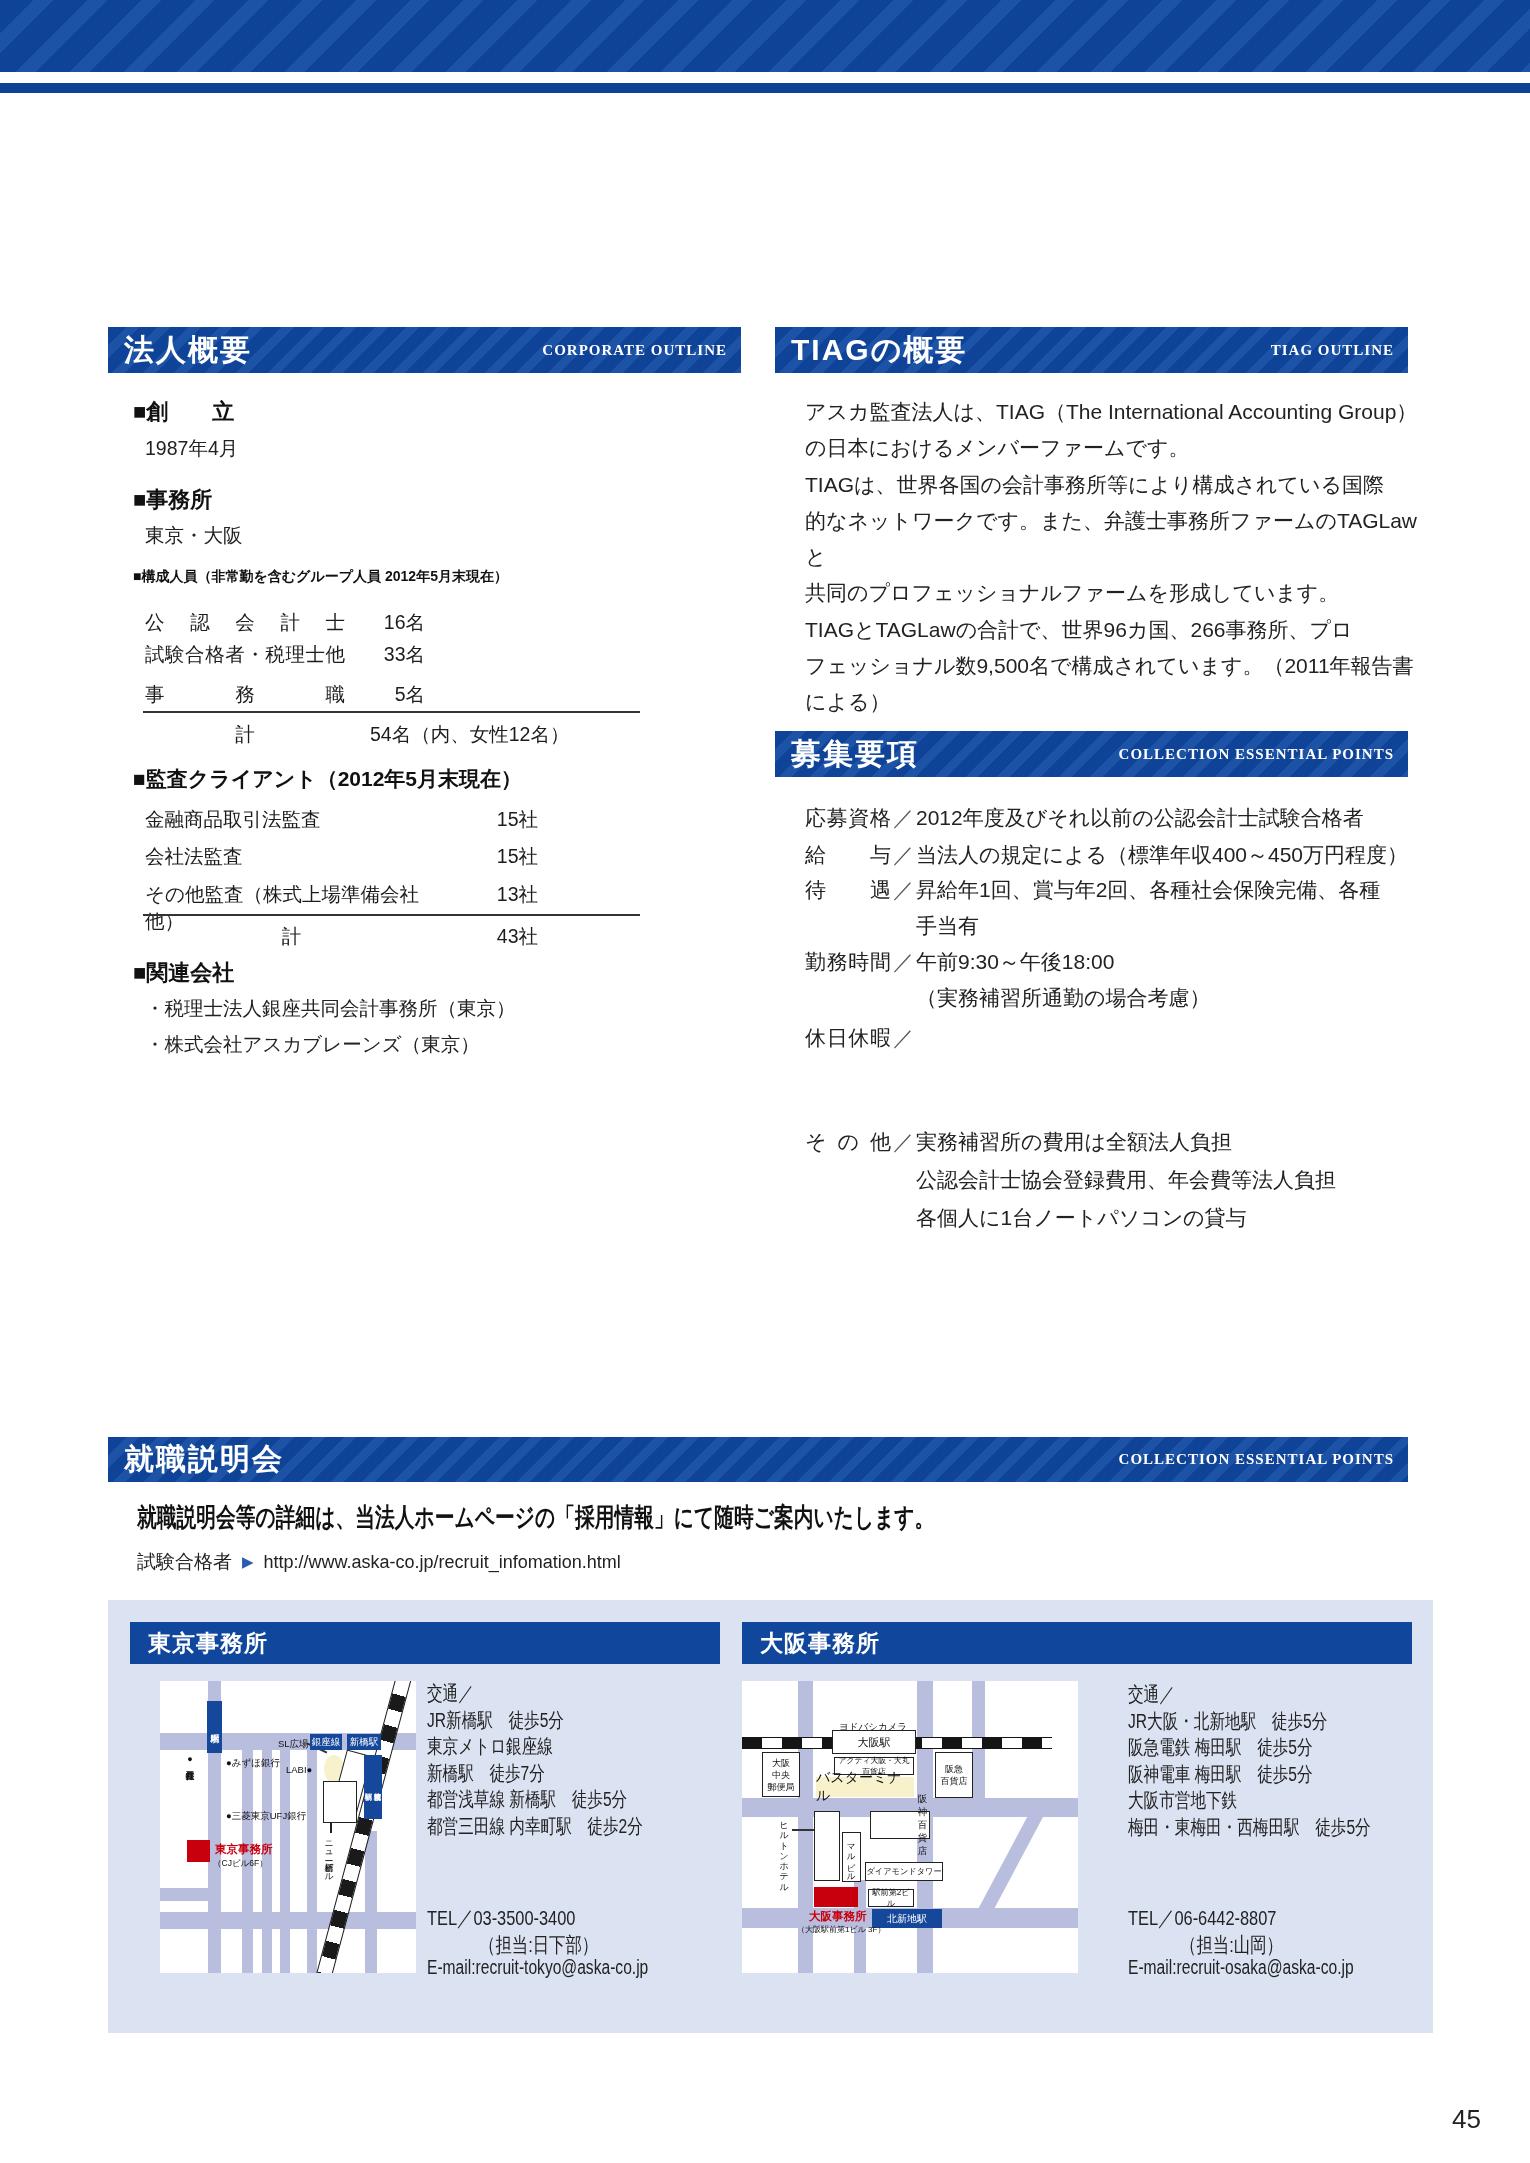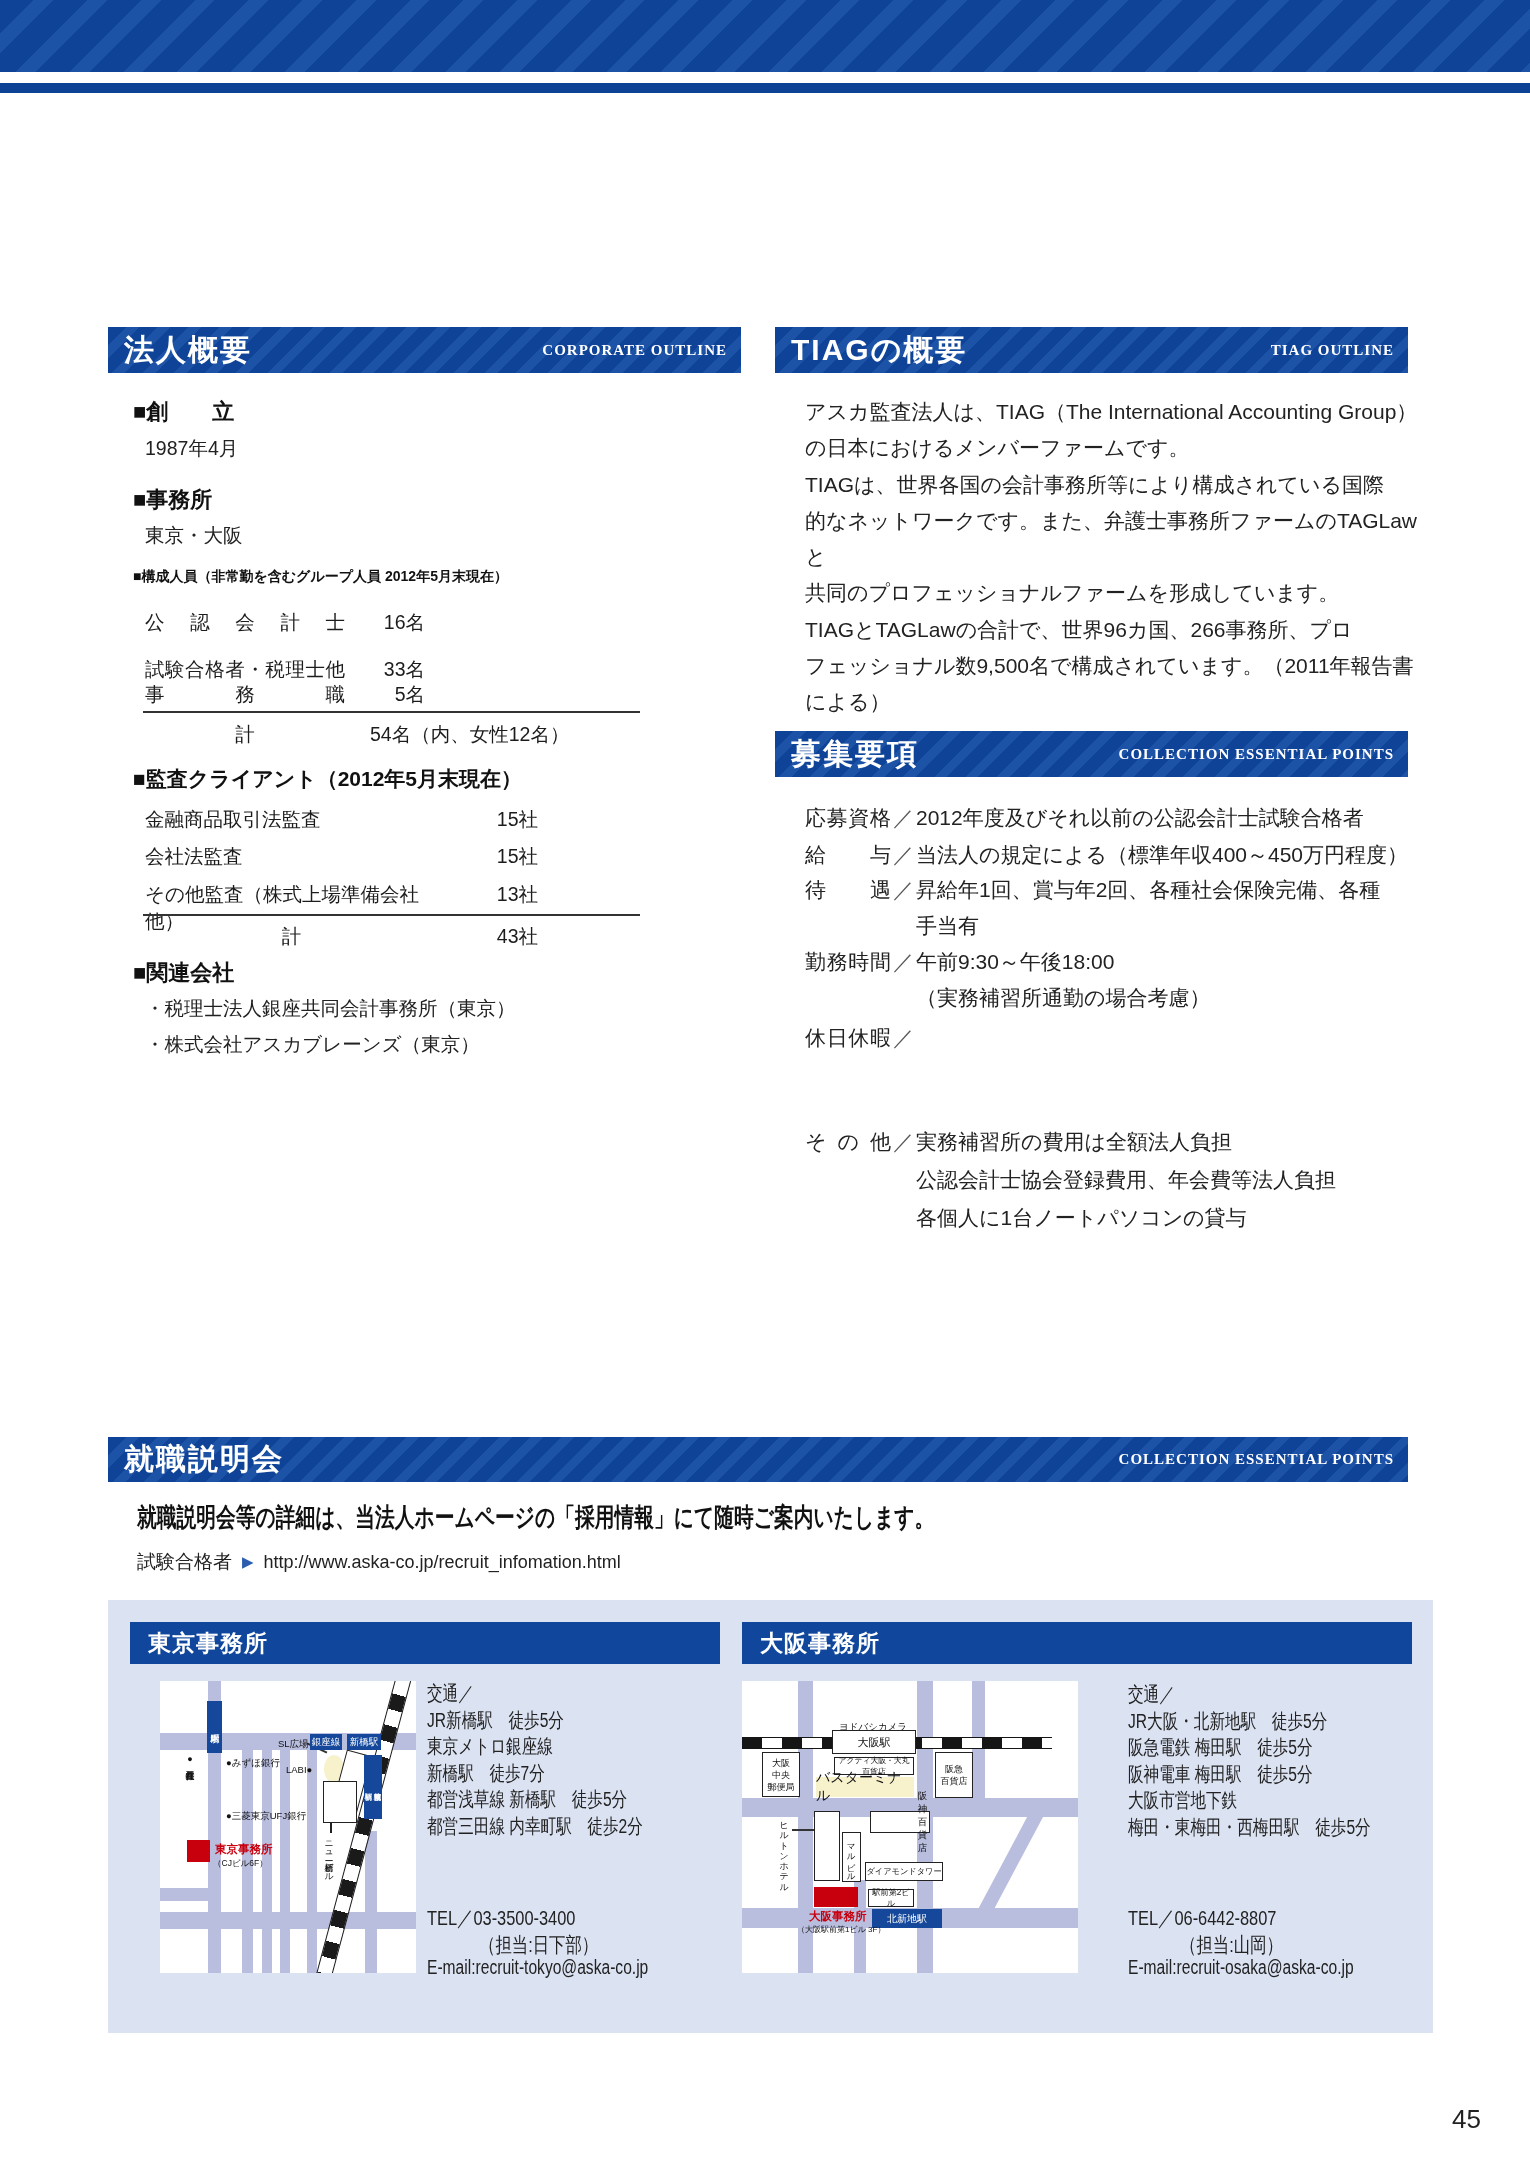--- a/index.html
+++ b/index.html
@@ -73,21 +73,21 @@
   <div class="body" style="left:145px; top:435px;">1987年4月</div>
 
   <div class="h1" style="left:133px; top:485px;">■事務所</div>
   <div class="body" style="left:145px; top:522px;">東京・大阪</div>
 
   <div class="h1" style="left:133px; top:568px; font-size:14px;">■構成人員（非常勤を含むグループ人員 2012年5月末現在）</div>
   <div class="mrow" style="top:609px;">
     <span class="m-label">公認会計士</span>
     <span class="m-val">16名</span>
   </div>
-  <div class="mrow" style="top:656px;">
+  <div class="mrow" style="top:641px;">
     <span class="m-label">試験合格者・税理士他</span>
     <span class="m-val">33名</span>
   </div>
   <div class="mrow" style="top:681px;">
     <span class="m-label">事務職</span>
     <span class="m-val">5名</span>
   </div>
   <div class="tline" style="top:711px;"></div>
   <div class="trow-m" style="top:721px;">
     <span class="tl">計</span>
@@ -269,21 +269,21 @@
     <div class="mapbox-b" style="left:92px; top:76px; width:80px; height:18px; font-size:7.8px;">アクティ大阪・大丸百貨店</div>
     <div style="position:absolute; left:74px; top:96px; width:98px; height:20px; background:#f7f2cc; display:flex; align-items:center; justify-content:center; font-size:14px; color:#111;">バスターミナル</div>
     <div class="mapbox-b pre" style="left:193px; top:71px; width:38px; height:46px; font-size:9px; line-height:12px;">阪急
 百貨店</div>
     <div class="maplbl vtext" style="left:35px; top:134px; height:72px; font-size:9px;">ヒルトンホテル</div>
     <div style="position:absolute; left:50px; top:148px; width:22px; height:2px; background:#333;"></div>
     <div style="position:absolute; left:72px; top:130px; width:26px; height:70px; background:#fff; border:1.2px solid #222;"></div>
     <div class="mapbox-b" style="left:100px; top:151px; width:19px; height:50px;">
       <span class="vtext" style="font-size:8.5px;">マルビル</span>
     </div>
-    <div class="mapbox-b" style="left:128px; top:130px; width:60px; height:22px; font-size:9.5px;padding-left:45px;">阪神百貨店</div>
+    <div class="mapbox-b" style="left:128px; top:130px; width:60px; height:28px; font-size:9.5px;padding-left:45px;">阪神百貨店</div>
     <div class="mapbox-b" style="left:123px; top:181px; width:78px; height:19px; font-size:8.2px;">ダイアモンドタワー</div>
     <div class="mapbox-b" style="left:126px; top:208px; width:46px; height:18px; font-size:8.2px;">駅前第2ビル</div>
     <div style="position:absolute; left:72px; top:206px; width:44px; height:20px; background:#c8000e;"></div>
     <div class="maptag" style="left:130px; top:228px; width:70px; height:19px; font-size:10px;">北新地駅</div>
     <div class="maplbl" style="left:67px; top:228px; font-size:11.5px; font-weight:bold; color:#c8000e;">大阪事務所</div>
     <div class="maplbl" style="left:55px; top:243px; font-size:8px;">（大阪駅前第1ビル 3F）</div>
   </div>
   <div class="office-text" style="left:1128px; top:1681px;">
     <div>交通／</div>
     <div>JR大阪・北新地駅　徒歩5分</div>

